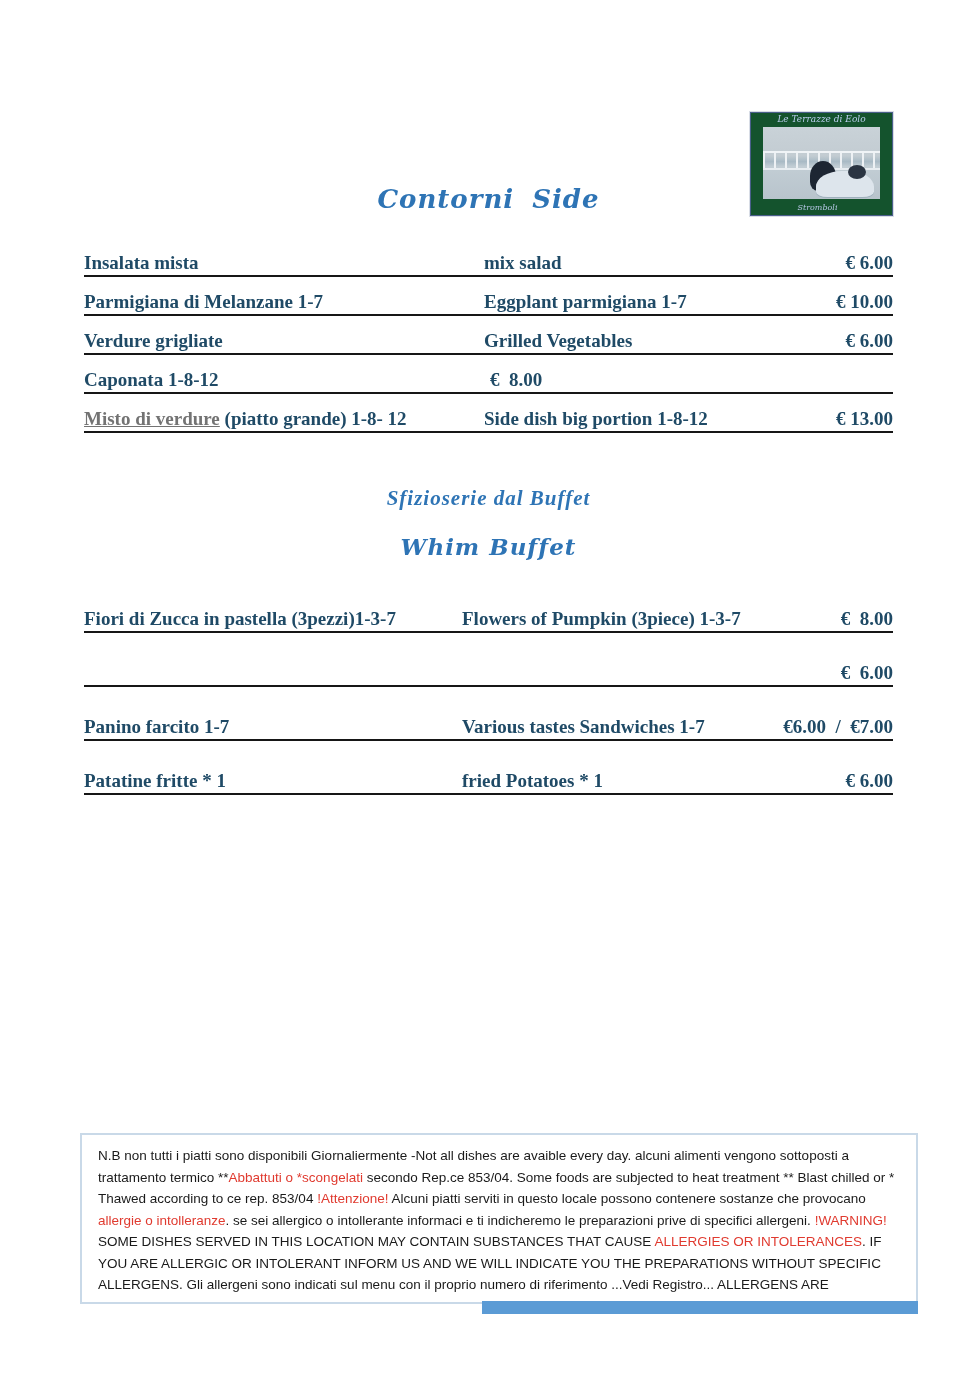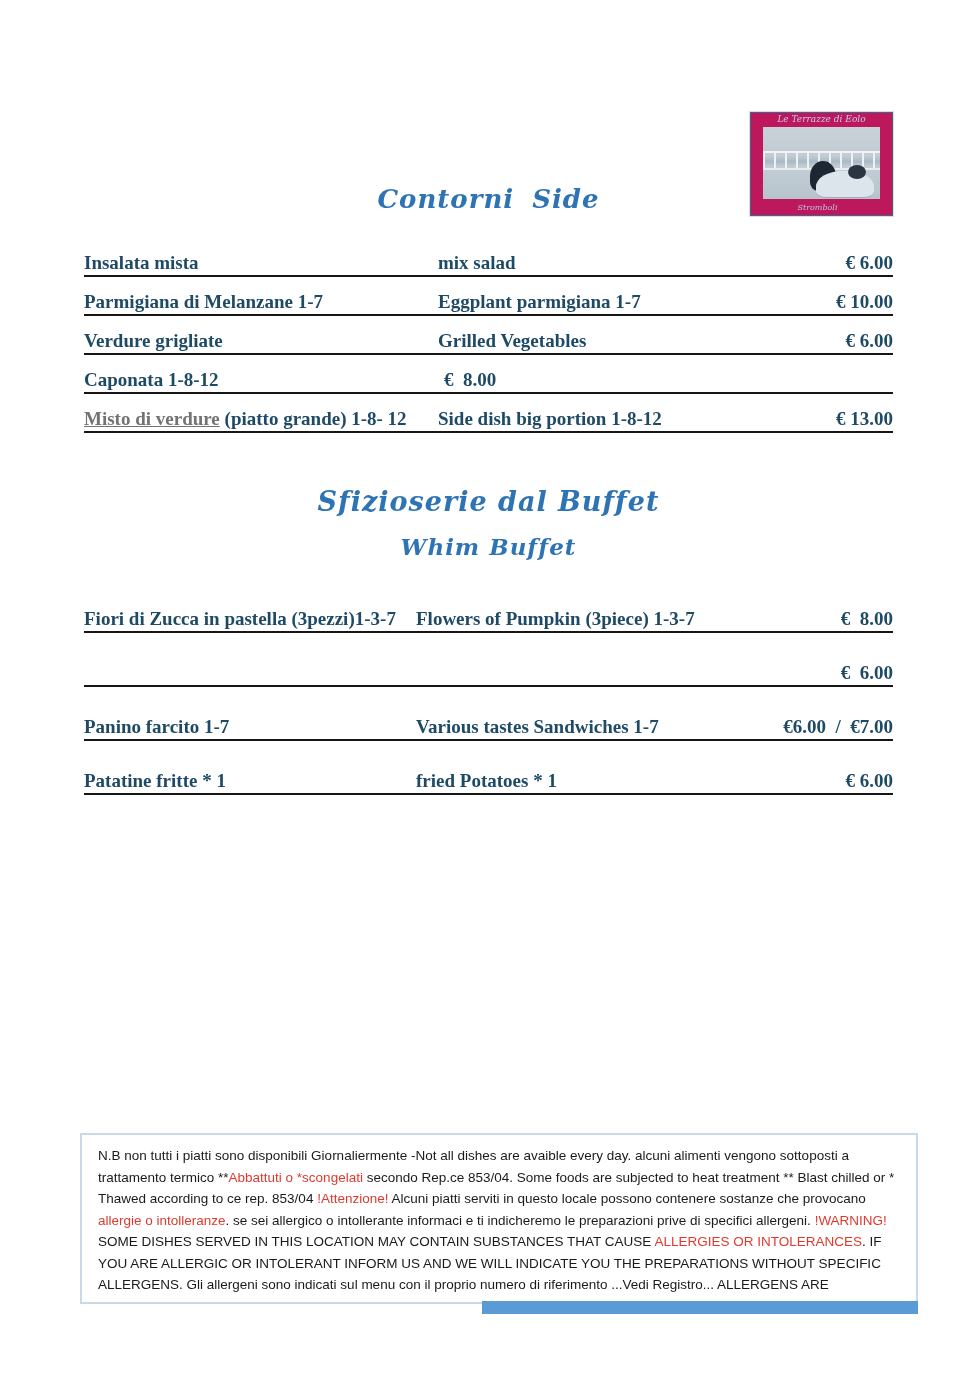--- a/index.html
+++ b/index.html
@@ -7,21 +7,21 @@
     position:relative;
     width:977px;height:1381px;
     background:#ffffff;
     font-family:"Liberation Sans", sans-serif;
     overflow:hidden;
   }
 
   
   .logo{
     position:absolute;left:750px;top:112px;width:143px;height:104px;
-    background:#be185d;border:1px solid #4a5f8a;box-sizing:border-box;
+    background:#14532d;border:1px solid #4a5f8a;box-sizing:border-box;
     box-shadow:0 0 0 1px #d8dde6;
   }
   .logo-title{
     display:block;text-align:center;color:#bcd0f0;
     font-family:"DejaVu Serif", serif;font-style:italic;
     font-size:9px;line-height:13px;white-space:nowrap;overflow:hidden;
   }
   .logo-photo{
     position:absolute;left:12px;right:12px;top:14px;bottom:16px;
     background:linear-gradient(#c9d2d8 0%, #c3ccd2 40%, #a9bac5 48%, #c2cdd4 55%, #b8c4cc 100%);
@@ -55,34 +55,35 @@
 
   
   .script-heading{
     position:absolute;left:0;right:0;text-align:center;margin:0;
     font-family:"DejaVu Serif", cursive, serif;
     font-style:italic;font-weight:600;
     color:#2E74B5;
   }
   .h-contorni{top:184px;font-size:26px;letter-spacing:1px;}
   .h-contorni .gap{display:inline-block;width:18px;}
-  .h-sfizioserie{top:486px;font-size:27px;letter-spacing:1px;}
+  .h-sfizioserie{top:486px;font-size:21px;letter-spacing:1px;font-family:Liberation Serif, serif;}
   .h-whim{top:533px;font-size:23px;letter-spacing:1px;}
 
   
   .menu{position:absolute;left:84px;width:809px;}
   .menu-1{top:252px;}
   .menu-2{top:608px;}
   .row{
     display:flex;align-items:baseline;
     border-bottom:2.5px solid #161616;
     padding-bottom:1px;
     font-family:"Liberation Serif", serif;
     font-weight:700;font-size:19px;line-height:22px;
     color:#1F4A66;
+    gap:46px;
   }
   .menu-1 .row{margin-bottom:14px;}
   .menu-2 .row{margin-bottom:29px;}
   .row .it{flex:0 0 auto;white-space:pre;}
   .menu-1 .row .it{min-width:352px;}
   .menu-2 .row .it{min-width:330px;}
   .row .en{flex:1 1 auto;white-space:pre;padding-left:2px;}
   .row .price{flex:0 0 auto;white-space:pre;text-align:right;padding-left:8px;}
   .itlink{color:#737373;text-decoration:underline;}
 

